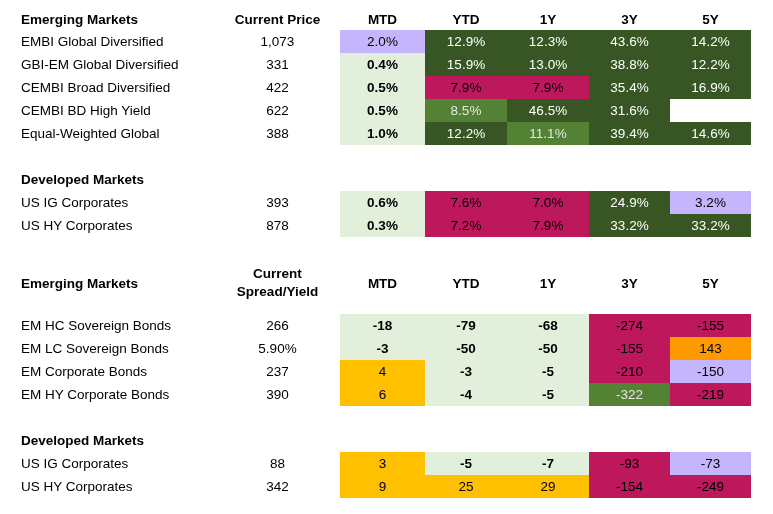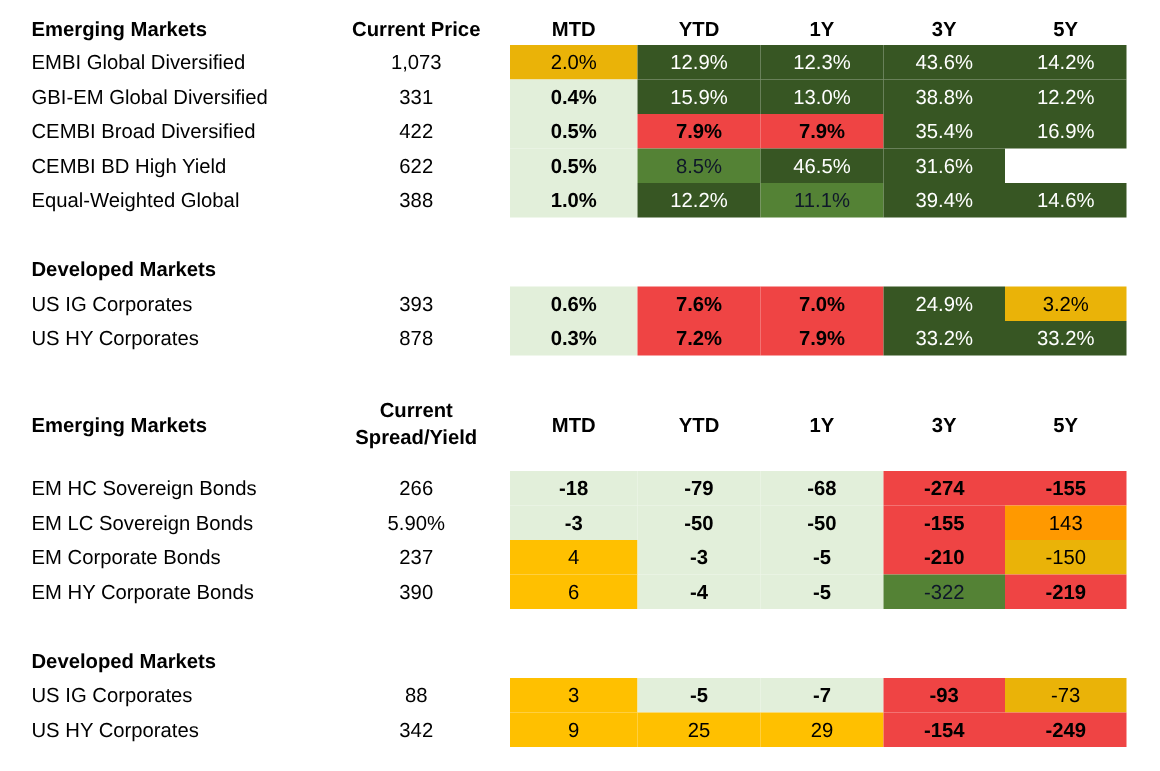--- a/index.html
+++ b/index.html
@@ -18,23 +18,23 @@
   .row.tall { height:46px; }
   .cell { height:100%; display:flex; align-items:center; overflow:hidden; }
   .label { justify-content:flex-start; }
   .center { justify-content:center; text-align:center; }
   .bold { font-weight:bold; }
   .two-line { flex-direction:column; justify-content:center; line-height:1.35; }
   .spacer { height:23px; }
   .gap-small { height:8px; }
   
   .bg-dark   { background:#375623; color:#ffffff; }
-  .bg-med    { background:#548235; color:#0f172a; }
-  .bg-mlight { background:#ef4444; color:#000000;font-weight:bold; }
-  .bg-light  { background:#eab308; color:#000000; }
+  .bg-med    { background:#548235; color:#e5e5e5; }
+  .bg-mlight { background:#be185d; color:#000000; }
+  .bg-light  { background:#c4b5fd; color:#000000; }
   .bg-vlight { background:#E2EFDA; color:#000000;font-weight:bold; }
   .bg-gold   { background:#FFC000; color:#000000; }
   .bg-orange { background:#FF9900; color:#000000; }
 </style>
 </head>
 <body>
 
 <div class="sheet">
 
   <div class="row hdr">

